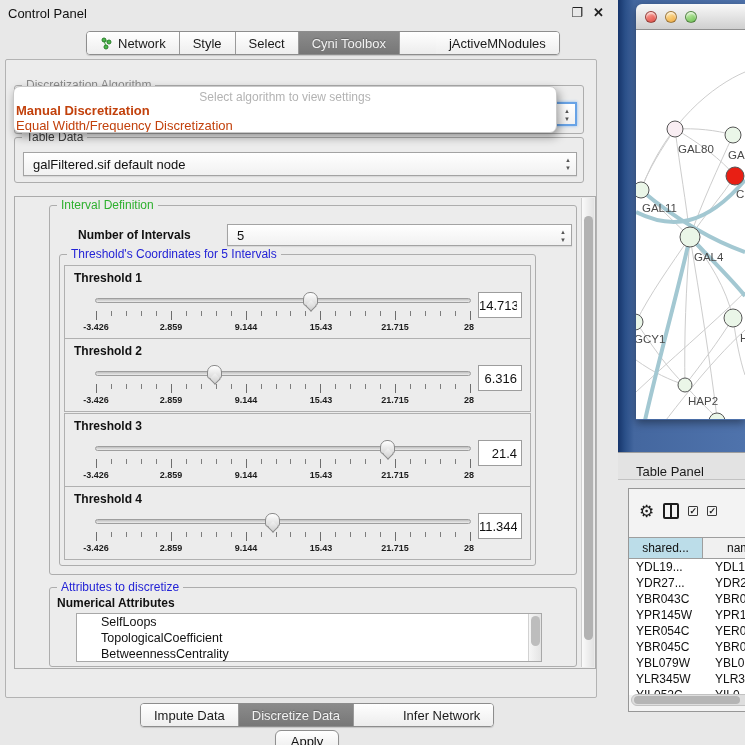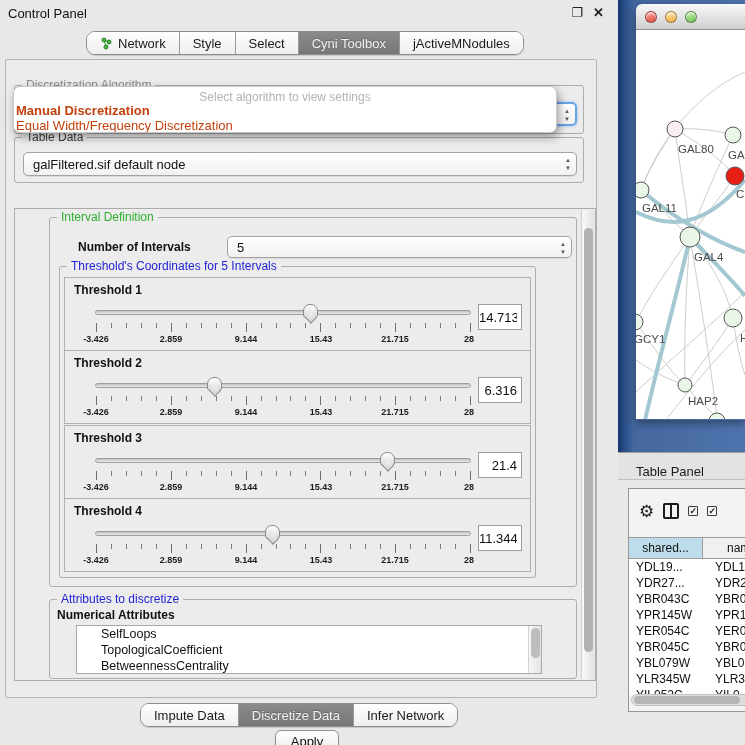--- a/index.html
+++ b/index.html
@@ -8,61 +8,61 @@
 
   
   .left-panel { position:absolute; left:0; top:0; width:618px; height:745px; background:#e8e8e8; }
   .titlebar { position:absolute; left:0; top:0; width:100%; height:26px; }
   .titlebar .title { position:absolute; left:8px; top:6px; font-size:13px; color:#111; }
   .win-icons { position:absolute; right:14px; top:5px; display:flex; gap:10px; }
   .win-icons span { font-size:13px; color:#222; cursor:default; }
   .win-icons .close { font-weight:bold; }
 
   
-  .segbar { position:absolute; display:flex; height:24px; border:1px solid #8d8d8d; border-radius:9px;
+  .segbar { position:absolute; display:flex; height:24px; border:1px solid #8d8d8d; border-radius:4px;
             overflow:hidden; background:linear-gradient(#ffffff,#ececec); box-shadow:0 1px 1px rgba(0,0,0,.15); }
   .seg { display:flex; align-items:center; gap:5px; padding:0 13px; font-size:13px; color:#1a1a1a;
          border-right:1px solid #9a9a9a; background:linear-gradient(#ffffff,#eeeeee); cursor:default; white-space:nowrap; }
-  .seg:last-child { border-right:none; }
+  .seg:last-child { border-right:none;margin-left:36px; }
   .seg.selected { background:linear-gradient(var(--selected_tab_bg,#8b8b8b),#777); color:var(--selected_tab_text,#f2f2f2); text-shadow:0 -1px 1px rgba(0,0,0,.25); }
   .top-tabs { left:86px; top:31px; }
   .bottom-tabs { left:140px; top:703px; }
 
   .outer-panel { position:absolute; left:5px; top:59px; width:592px; height:639px;
                  background:#ececec; border:1px solid #b3b3b3; border-radius:2px; }
 
   
   .fieldset { position:absolute; border:1px solid #adadad; border-radius:3px; }
   .group-title { position:absolute; top:-8px; left:7px; background:#ececec; padding:0 4px; font-size:12px; white-space:nowrap; }
   .gt-green { color:var(--accent_green,#2eb02e); }
   .gt-blue  { color:var(--accent_blue,#2323d6); }
   .gt-dark  { color:#3c3c3c; }
   .gt-gray  { color:#8a8a8a; }
 
   
-  .combo { position:absolute; height:24px; border:1px solid #a3a3a3; border-radius:5px;
+  .combo { position:absolute; height:24px; border:1px solid #a3a3a3; border-radius:0;
            background:linear-gradient(#ffffff,#f1f1f1); display:flex; align-items:center;
            font-size:13px; color:#111; padding-left:9px; box-shadow:0 1px 1px rgba(0,0,0,.08); }
   .stepper { position:absolute; right:5px; top:3px; display:flex; flex-direction:column; align-items:center;
              font-size:6px; color:#555; line-height:8px; letter-spacing:0; }
 
   
   .algo-group { left:8px; top:25px; width:570px; height:49px; }
   .algo-combo { left:8px; top:16px; width:554px; border:2px solid #68a3e6; box-shadow:0 0 3px #8cbcf0; }
   .popup { position:absolute; left:13px; top:86px; width:544px; height:47px; background:#ffffff;
            border:1px solid #c9c9c9; border-radius:7px; box-shadow:2px 4px 10px rgba(0,0,0,.38); z-index:30; overflow:hidden; }
   .popup-hint { text-align:center; font-size:12px; color:#b3b3b3; padding-top:3px; height:16px; }
   .popup-opt { font-size:13px; color:#c2410c; padding:1px 2px 0 2px; line-height:14px; }
   .popup-opt.bold { font-weight:bold; }
 
   .td-group { left:8px; top:77px; width:570px; height:46px; }
   .td-combo { left:8px; top:14px; width:554px; }
 
   
-  .scrollview { position:absolute; left:8px; top:148px; width:582px; height:473px;
+  .scrollview { position:absolute; left:8px; top:136px; width:582px; height:473px;
                 border:1px solid #ababab; background:#ececec; overflow:hidden; }
   .vscrollbar { position:absolute; right:1px; top:1px; width:13px; height:469px;
                 background:linear-gradient(90deg,#fafafa,#e2e2e2); border-left:1px solid #cfcfcf; }
   .vthumb { position:absolute; left:2px; top:18px; width:9px; height:424px; background:#b2b2b2; border-radius:5px; }
 
   .interval-group { left:34px; top:8px; width:528px; height:370px; }
   .noi-label { position:absolute; left:28px; top:22px; font-size:12px; font-weight:bold; color:#111; }
   .noi-combo { left:177px; top:18px; width:345px; height:22px; }
   .thr-group { left:9px; top:48px; width:477px; height:312px; }
 

